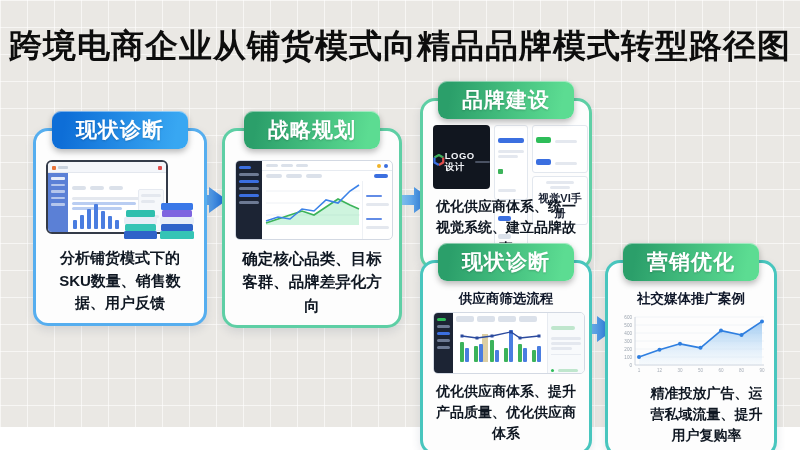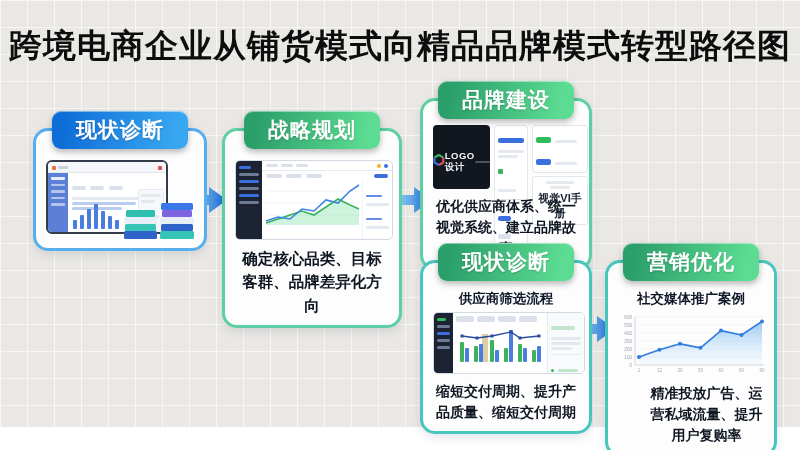--- a/index.html
+++ b/index.html
@@ -129,20 +129,21 @@
             <rect x="4" y="37" width="33" height="7" rx="1.5" fill="#e8eef7"></rect>
             <rect x="6" y="30" width="29" height="7" rx="1.5" fill="#2fbfae"></rect>
             <rect x="40" y="51" width="34" height="8" rx="1.5" fill="#35c4b5"></rect>
             <rect x="41" y="44" width="32" height="7" rx="1.5" fill="#2f63c9"></rect>
             <rect x="40" y="37" width="34" height="7" rx="1.5" fill="#e8eef7"></rect>
             <rect x="42" y="30" width="30" height="7" rx="1.5" fill="#7e64e0"></rect>
             <rect x="41" y="23" width="32" height="7" rx="1.5" fill="#3a78e8"></rect>
           </g>
         </svg>
       </div>
+      <div class="card-text t15">分析铺货模式下的SKU数量、销售数据、用户反馈</div>
     </div>
   </div>
 
   <svg class="arrow" style="left:192px; top:184px;" viewBox="0 0 36 32">
     <defs>
         <linearGradient id="ag1" x1="0" y1="0" x2="1" y2="0">
       <stop offset="0" stop-color="#93d2f8"></stop>
           <stop offset="1" stop-color="#1263d0"></stop>
     </linearGradient>
       </defs>
@@ -313,21 +314,21 @@
           <div class="chip" style="width:24px; background:#bfe6cd;"></div>
           <div class="hline" style="margin-top:3px;"></div>
           <div class="hline" style="margin-top:2px;"></div>
           <div class="hline" style="margin-top:2px; width:70%;"></div>
           <div style="margin-top:4px; border-top:1px solid #e7ebf1; padding-top:3px;">
             <div><span style="display:inline-block;width:3px;height:3px;background:#2ebd59;border-radius:50%;"></span> <span class="hline" style="display:inline-block;width:20px;background:#bfe6cd;"></span></div>
 
           </div>
         </div>
       </div>
-      <div class="card-text t14">缩短交付周期、提升产品质量、缩短交付周期</div>
+      <div class="card-text t14">优化供应商体系、提升产品质量、优化供应商体系</div>
     </div>
   </div>
 
   <svg class="arrow" style="left:580px; top:313px;" viewBox="0 0 36 32">
     <path d="M1 11 H17 V3 L35 16 L17 29 V21 H1 Z" fill="url(#ag1)"></path>
   </svg>
 
   <div class="step" style="left:605px; top:243px; width:172px;">
     <div class="step-header hdr-green">营销优化</div>
     <div class="step-card bd-teal">

